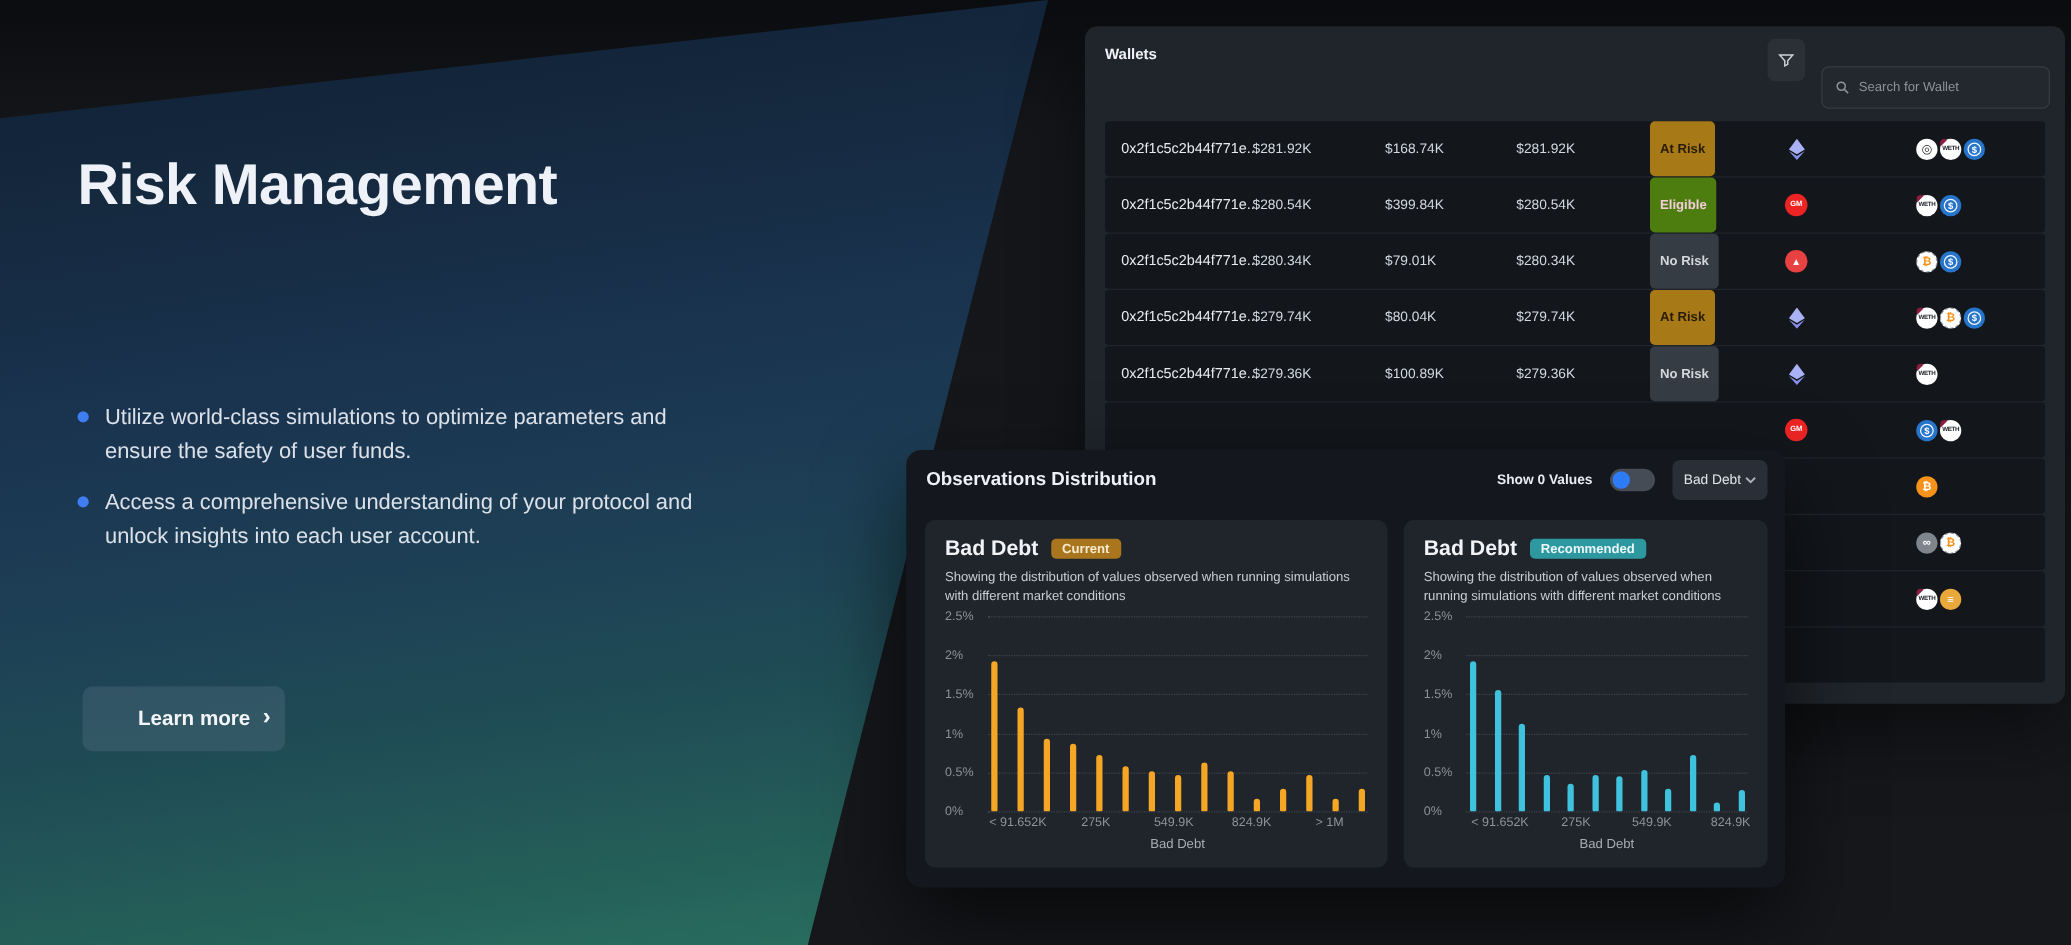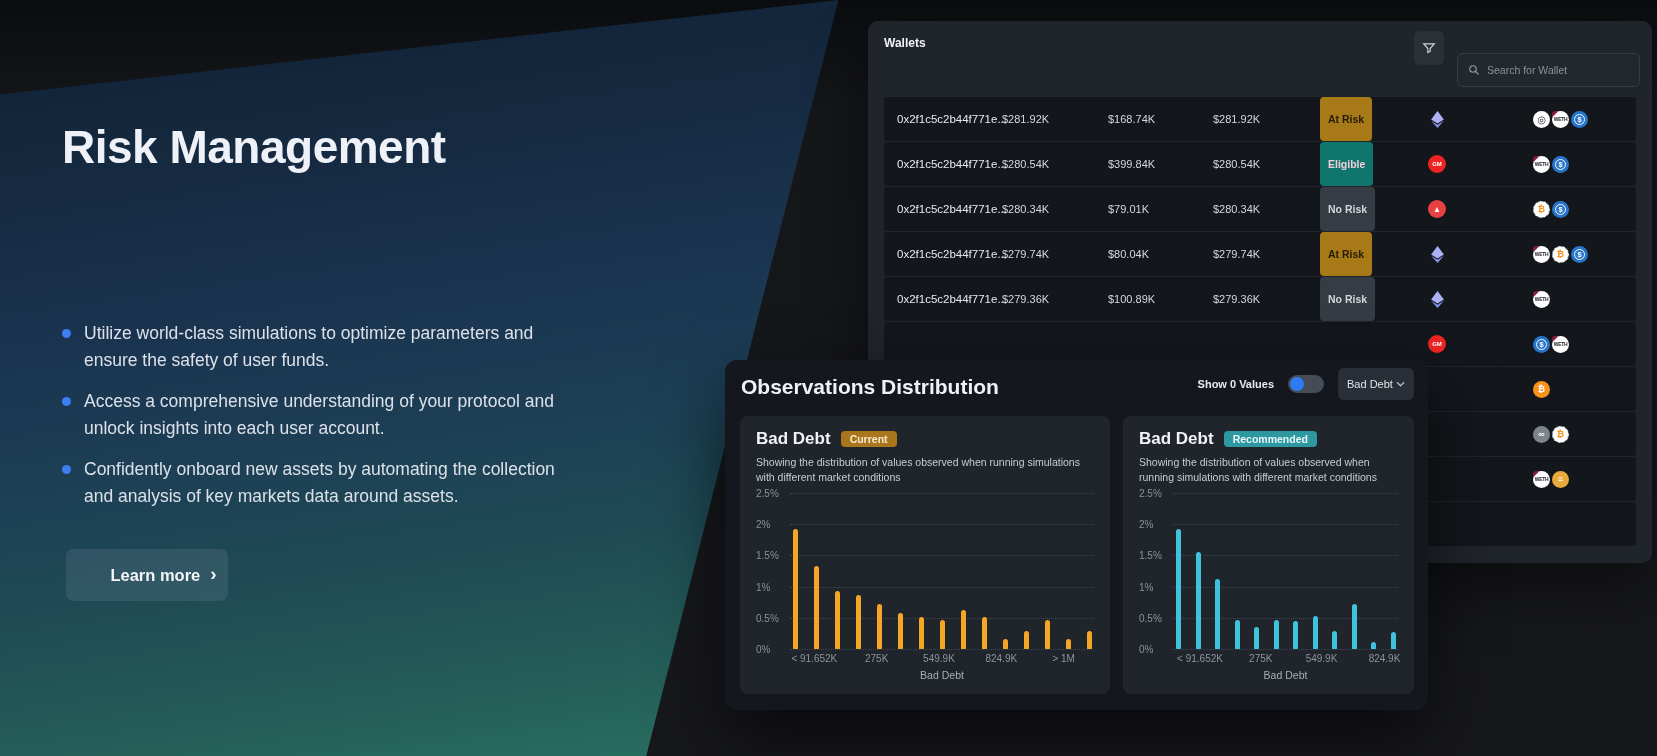--- a/index.html
+++ b/index.html
@@ -43,21 +43,21 @@
   .w-grid { display:grid; grid-template-columns:105px 106px 105px 107px 108px 105px 1fr; align-items:center; }
   .w-headers { position:absolute; top:57px; left:16px; right:16px; height:22px; }
   .th { padding-left:13px; font-size:11px; color:#98a0aa; cursor:pointer; white-space:nowrap; }
   .th .sort { font-size:9px; color:#7a828c; margin-left:4px; }
   .w-rows { position:absolute; top:76px; left:16px; right:16px; }
   .wrow { height:44px; margin-bottom:1px; background:#13161b; border-radius:3px; cursor:pointer; }
   .td { padding-left:13px; font-size:11px; color:#d4d9df; white-space:nowrap; }
   .td.wallet { font-size:11.5px; color:#e7eaee; }
   .badge { display:inline-block; padding:16px 8px; border-radius:4px; font-size:10.5px; font-weight:600; }
   .badge.at-risk { background:#a87917; color:#261c07; }
-  .badge.eligible { background:#0f766e; color:#f4cdd9; }
+  .badge.eligible { background:#4d7c0f; color:#f4cdd9; }
   .badge.no-risk { background:#363c43; color:#d2d7dd; }
   .market { display:inline-flex; width:18px; height:18px; border-radius:50%; align-items:center;
     justify-content:center; vertical-align:middle; }
   .m-ethereum { background:transparent; }
   .m-gmx { background:#ee2424; } .m-gmx b { font-size:6px; color:#fff; font-weight:700; }
   .m-avalanche { background:#e84142; color:#fff; font-size:8px; }
   .assets-wrap { display:flex; gap:2px; align-items:center; }
   .asset { display:inline-flex; width:17px; height:17px; border-radius:50%; align-items:center;
     justify-content:center; position:relative; }
   .a-weth { background:#fff; } .a-weth b { font-size:5px; color:#22252b; font-weight:700; letter-spacing:-0.3px; }
@@ -68,21 +68,21 @@
     color:#fff; font-size:7.5px; display:flex; align-items:center; justify-content:center; font-weight:700; }
   .a-wbtc { background:#fff; border:1px dashed #9aa0a8; color:#f7931a; font-size:9px; font-weight:700; }
   .a-btc { background:#f7931a; color:#fff; font-size:9px; font-weight:700; }
   .a-dai { background:#e9a83b; color:#fff; font-size:9px; font-weight:700; }
   .a-ring { background:#fff; color:#23262b; font-size:10px; }
   .a-links { background:#7e858d; color:#fff; font-size:9px; font-weight:700; }
 
   
   .obs { position:absolute; left:725px; top:360px; width:703px; height:350px; background:#14181e;
     border-radius:12px; box-shadow:0 30px 70px rgba(0,0,0,.6); z-index:2; }
-  .obs-title { position:absolute; left:16px; top:15px; font-size:21px; font-weight:700; color:#eef1f5; }
+  .obs-title { position:absolute; left:16px; top:15px; font-size:15px; font-weight:700; color:#eef1f5; }
   .obs-controls { position:absolute; right:14px; top:8px; height:32px; display:flex; gap:14px; align-items:center; }
   .toggle-label { font-size:11px; font-weight:700; color:#e8ecf1; }
   .toggle { width:36px; height:18px; border-radius:9px; background:#454c55; position:relative; cursor:pointer; }
   .toggle .knob { position:absolute; left:2px; top:2px; width:14px; height:14px; border-radius:50%; background:#2e7bf6; }
   .dropdown { width:76px; height:32px; background:#2a2f37; border-radius:6px; display:flex;
     align-items:center; justify-content:space-between; padding:0 9px; cursor:pointer; }
   .dropdown span { font-size:11px; color:#e1e5ea; }
   .cards { position:absolute; left:15px; right:14px; top:56px; bottom:16px; display:flex; gap:13px; }
   .card { background:#20252c; border-radius:8px; padding:13px 16px; display:flex; flex-direction:column; overflow:hidden; }
   .card.left { width:370px; flex:none; }
@@ -109,21 +109,20 @@
 </head>
 <body>
 
 <div id="canvas">
   <div class="bg-shape"></div>
 
   <h1 class="hero-title">Risk Management</h1>
   <ul class="hero-bullets">
     <li>Utilize world-class simulations to optimize parameters and ensure the safety of user funds.</li>
     <li>Access a comprehensive understanding of your protocol and unlock insights into each user account.</li>
-    <li>Confidently onboard new assets by automating the collection and analysis of key markets data around assets.</li>
   </ul>
   <button class="cta-btn">
     <span>Learn more</span>
     <span class="cta-chev">›</span>
   </button>
 
   <section class="wallets">
     <div class="w-title">Wallets</div>
     <button class="w-filter">
       <svg width="14" height="14" viewBox="0 0 24 24" fill="none" stroke="#cfd4da" stroke-width="2">

